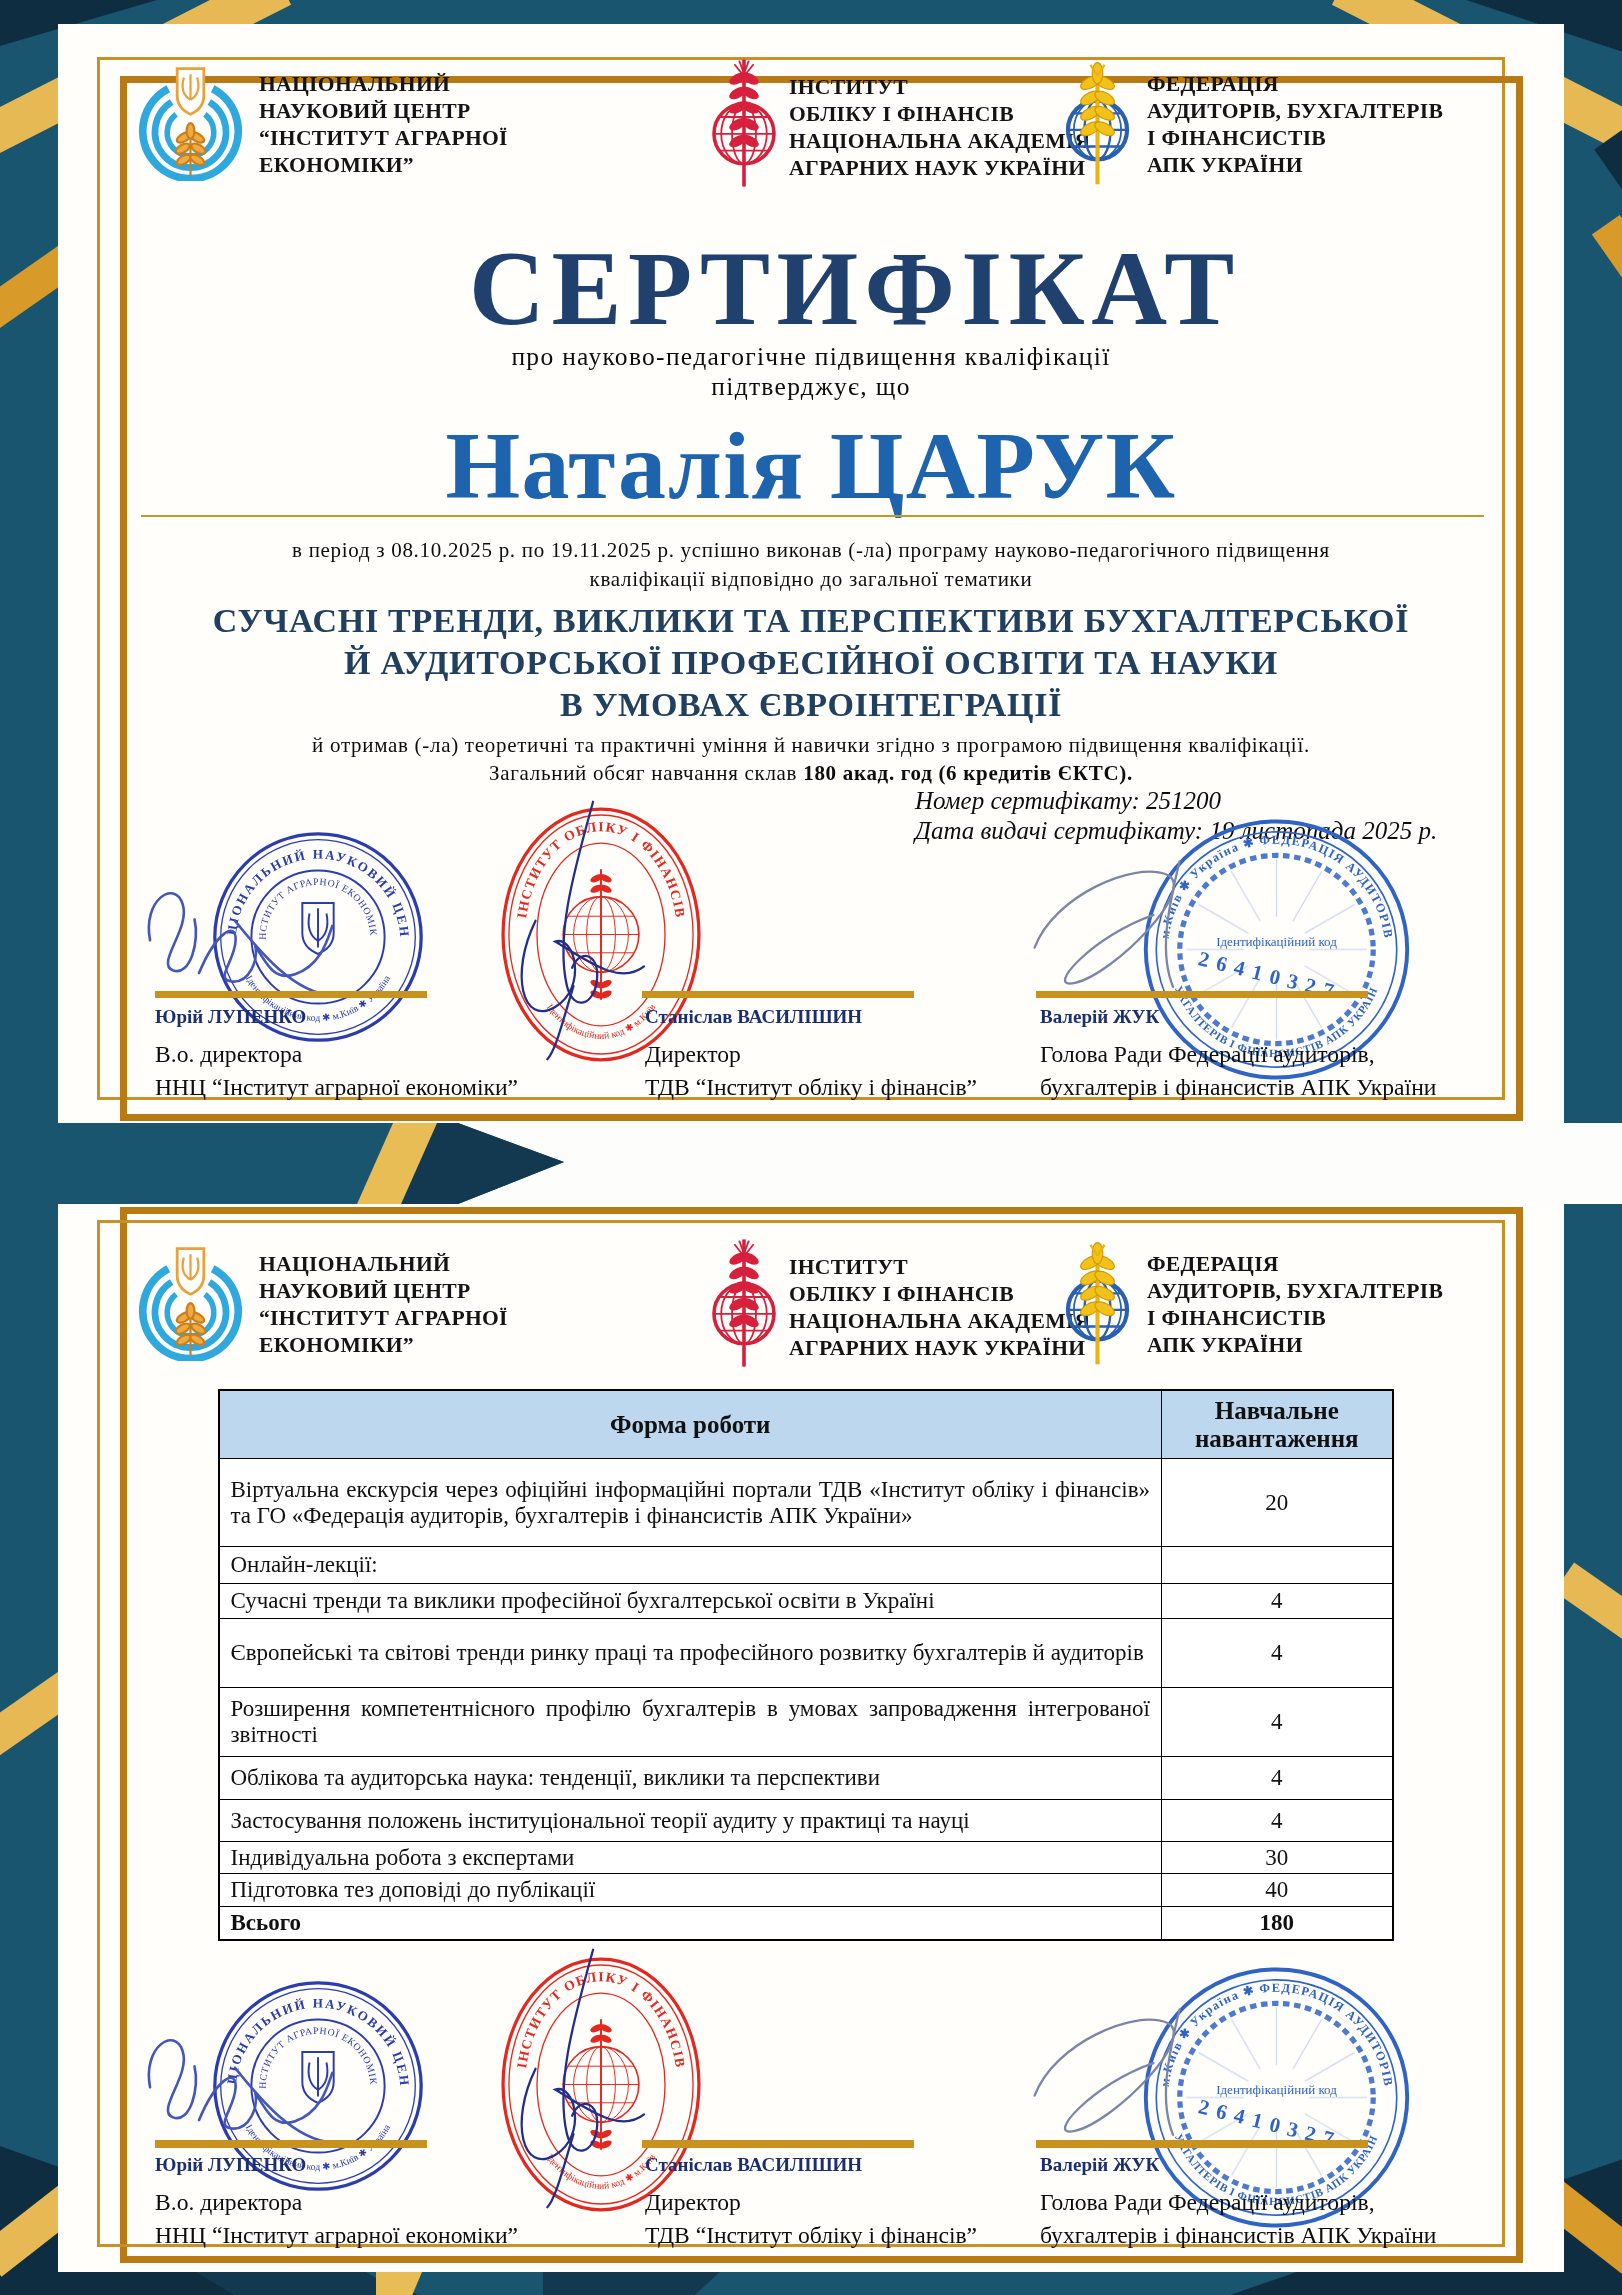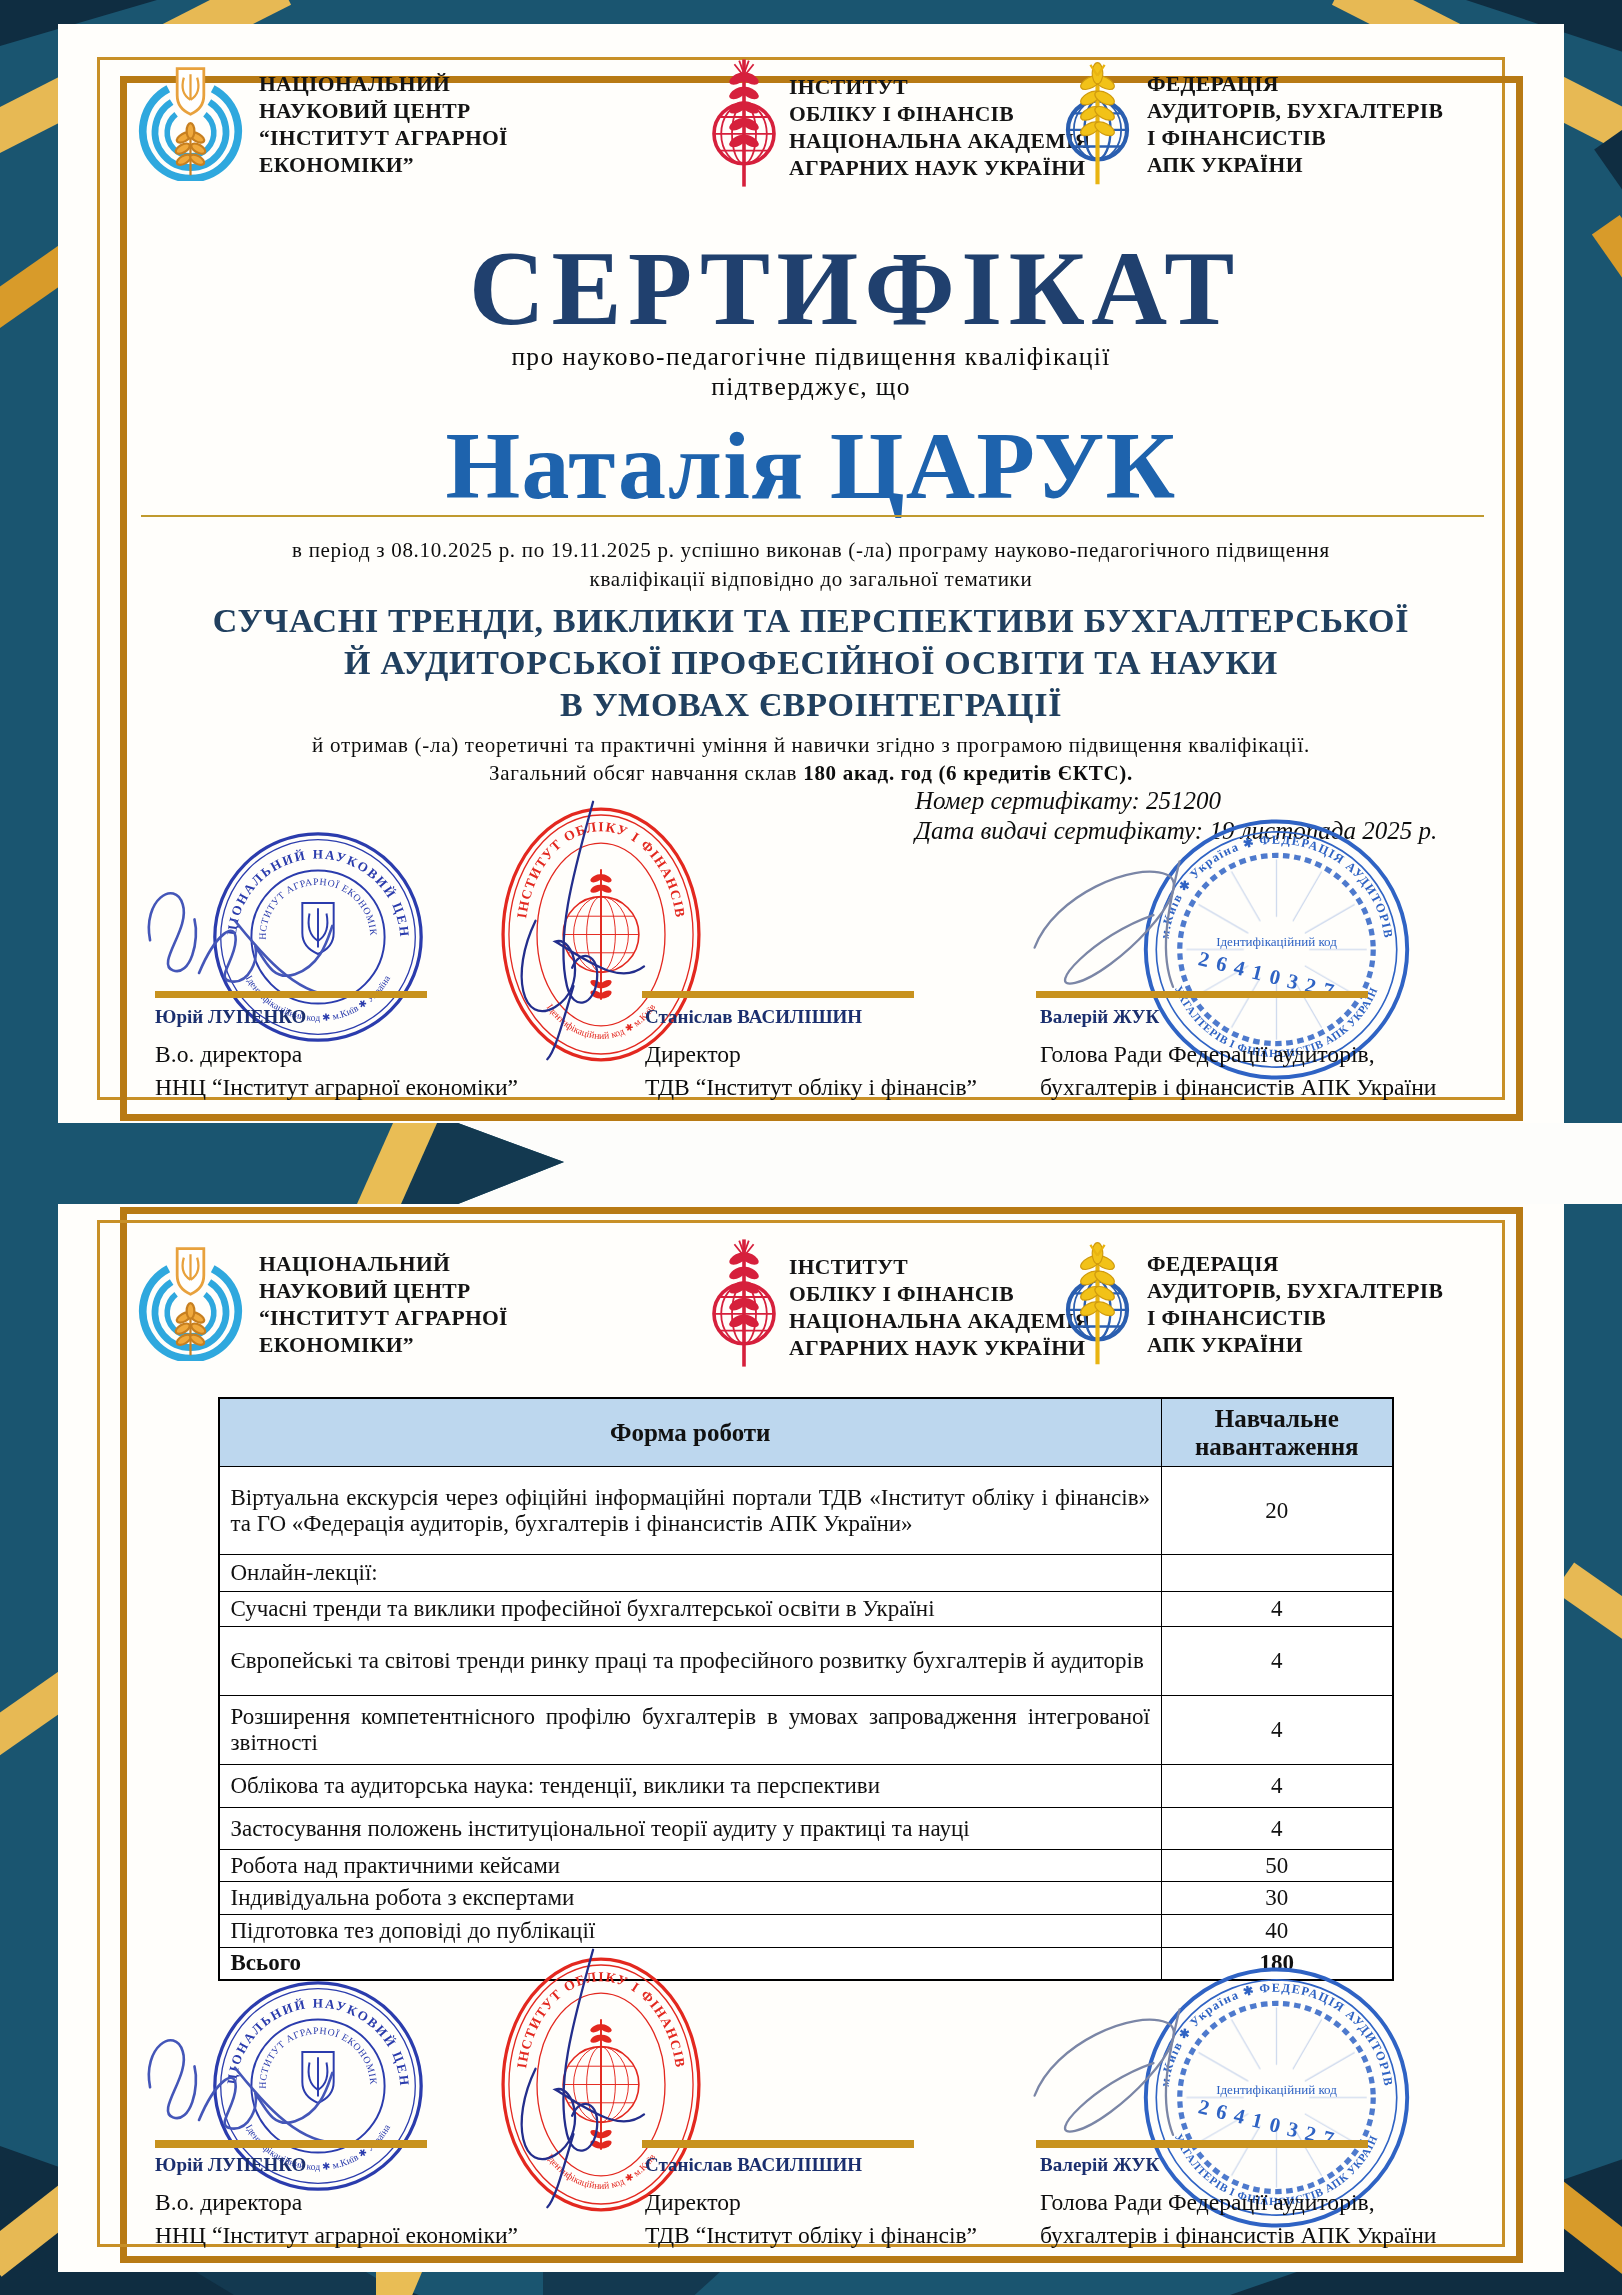--- a/index.html
+++ b/index.html
@@ -22,21 +22,21 @@
   .holder{font-size:96px;font-weight:bold;color:#1e63ad;letter-spacing:1.3px;}
   .rule{position:absolute;background:#c09a2e;height:2.6px;}
   .body-line{font-size:21px;letter-spacing:0.7px;color:#0d0d0d;}
   .topic{font-size:34px;font-weight:bold;color:#21405f;letter-spacing:0.7px;}
   .meta{position:absolute;font-style:italic;font-size:25px;color:#0d0d0d;}
   
   .sig-line{position:absolute;height:7.9px;background:#c8921e;}
   .sig-name{position:absolute;font-size:19px;font-weight:bold;color:#1b2f6e;white-space:nowrap;}
   .sig-role{position:absolute;font-size:23.6px;color:#0d0d0d;white-space:nowrap;}
   
-  table.workload{position:absolute;left:160px;top:193px;width:1174px;border-collapse:collapse;
+  table.workload{position:absolute;left:160px;top:185px;width:1174px;border-collapse:collapse;
        table-layout:fixed;background:#fff;font-size:23px;}
   table.workload col.c1{width:942px;}
   table.workload col.c2{width:232px;}
   table.workload th,table.workload td{border:1.3px solid #000;padding:2.6px 10.5px;vertical-align:middle;}
   table.workload{border:2px solid #000;}
   table.workload th{background:#bdd7ee;font-weight:bold;font-size:25px;text-align:center;height:62px;}
   td.c-hours{text-align:center;}
   tr.total-row td{font-weight:bold;}
   .workload tbody tr:nth-child(1){height:88px;}
   .workload tbody tr:nth-child(2){height:37px;}
@@ -381,24 +381,20 @@
   <tr>
     <td class="c-label">Облікова та аудиторська наука: тенденції, виклики та перспективи</td>
     <td class="c-hours">4</td>
   </tr>
 
   <tr>
     <td class="c-label">Застосування положень інституціональної теорії аудиту у практиці та науці</td>
     <td class="c-hours">4</td>
   </tr>
 
-  <tr>
-    <td class="c-label">Робота над практичними кейсами</td>
-    <td class="c-hours">50</td>
-  </tr>
 
   <tr>
     <td class="c-label">Індивідуальна робота з експертами</td>
     <td class="c-hours">30</td>
   </tr>
 
 
   <tr>
     <td class="c-label">Підготовка тез доповіді до публікації</td>
     <td class="c-hours">40</td>

